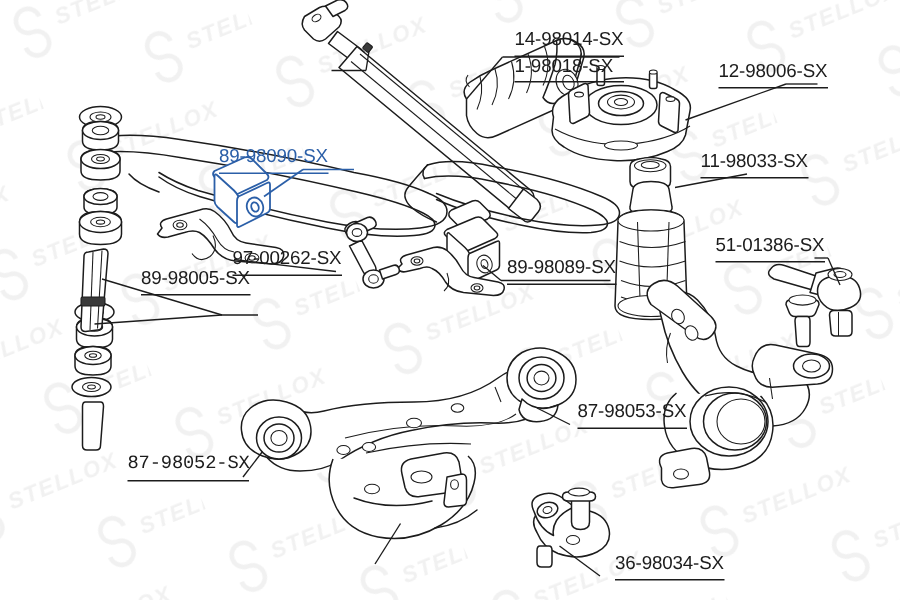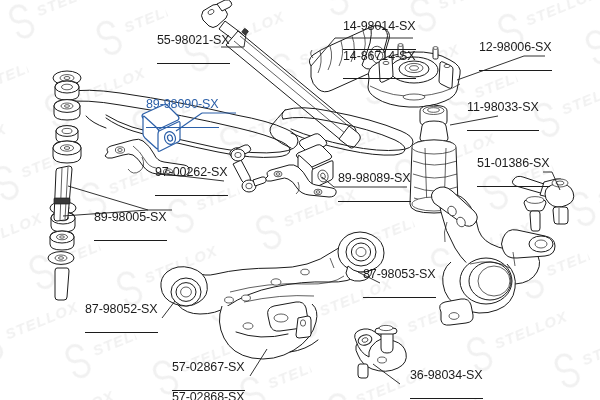--- a/index.html
+++ b/index.html
@@ -7,21 +7,21 @@
     position:relative;width:600px;height:400px;background:#ffffff;
     font-family:"Liberation Sans",sans-serif;overflow:hidden;
   }
   #watermarks{position:absolute;inset:0;z-index:1;pointer-events:none;}
   #diagram{position:absolute;inset:0;z-index:2;}
   .lbl{
     position:absolute;z-index:3;white-space:nowrap;
     font-family:"Liberation Sans",sans-serif;
     font-size:12.5px;color:#1c1c1c;letter-spacing:-0.1px;
     border-bottom:1.4px solid #1c1c1c;line-height:13.5px;
-    padding-bottom:15px;
+    padding-bottom:3px;
   }
   .lbl.hl{color:#2b5fa8;border-bottom-color:#2b5fa8;text-align:center;}
   .lblgrp{position:absolute;z-index:3;}
   .lblgrp .lbl{position:static;display:block;}
 </style>
 </head>
 <body>
 
 <div id="stage">
 
@@ -356,38 +356,33 @@
       <path class="lead" d="M63 216 L148 210"></path>
       <path class="lead" d="M148 210 L172 210"></path>
       <path class="lead" d="M358 272 L380 283"></path>
       <path class="lead" d="M175 301 L162 318"></path>
       <path class="lead" d="M267 349 L250 376"></path>
       <path class="lead" d="M373 364 L400 384"></path>
     </g>
   </svg>
 
   <div class="lblgrp" style="left:157px;top:34px;">
-    <span class="lbl">55-98021-SX</span>
   </div>
 
   <div class="lblgrp" style="left:343px;top:20px;">
     <span class="lbl">14-98014-SX</span>
-    <span class="lbl">14-86714-SX</span>
+    <span class="lbl">1-98018-SX</span>
   </div>
 
   <span class="lbl" style="left:479px;top:41px;">12-98006-SX</span>
   <span class="lbl" style="left:467px;top:101px;">11-98033-SX</span>
   <span class="lbl hl" style="left:146px;top:98px;">89-98090-SX</span>
   <span class="lbl" style="left:477px;top:157px;text-align:right;">51-01386-SX</span>
   <span class="lbl" style="left:155px;top:166px;">97-00262-SX</span>
   <span class="lbl" style="left:338px;top:172px;">89-98089-SX</span>
-  <span class="lbl" style="left:94px;top:211px;">89-98005-SX</span>
-  <span class="lbl" style="left:363px;top:268px;">87-98053-SX</span>
-  <span class="lbl" style="left:85px;top:303px;">87-98052-SX</span>
-
-  <div class="lblgrp" style="left:172px;top:361px;">
-    <span class="lbl">57-02867-SX</span>
-    <span class="lbl">57-02868-SX</span>
-  </div>
+  <span class="lbl" style="left:94px;top:179px;">89-98005-SX</span>
+  <span class="lbl" style="left:385px;top:268px;">87-98053-SX</span>
+  <span class="lbl" style="left:85px;top:303px;font-family:Liberation Mono, monospace;">87-98052-SX</span>
+
 
   <span class="lbl" style="left:410px;top:369px;">36-98034-SX</span>
 
 </div>
 
 </body></html>

